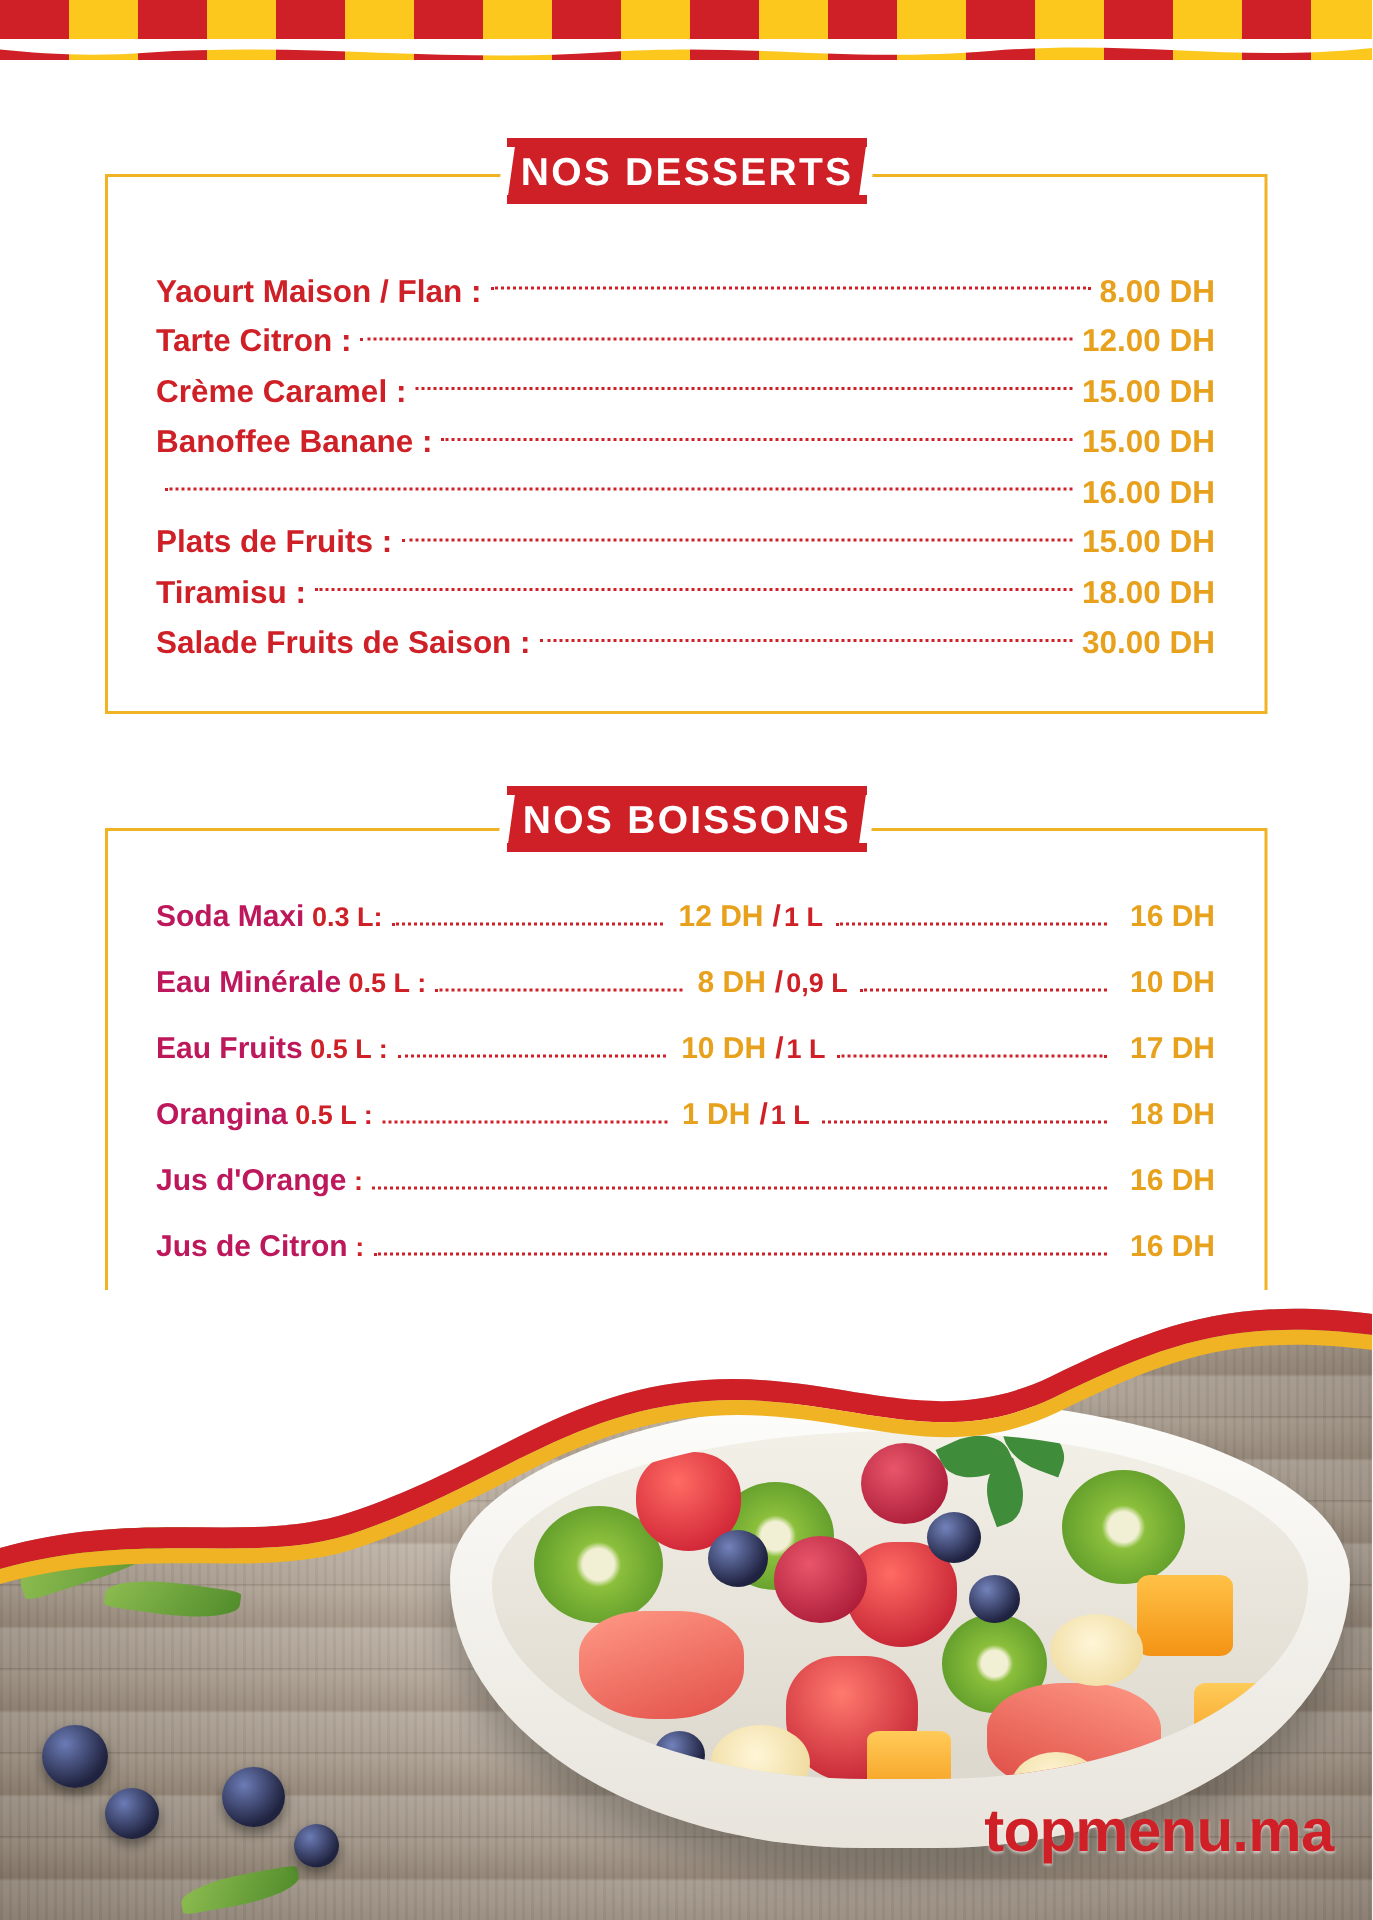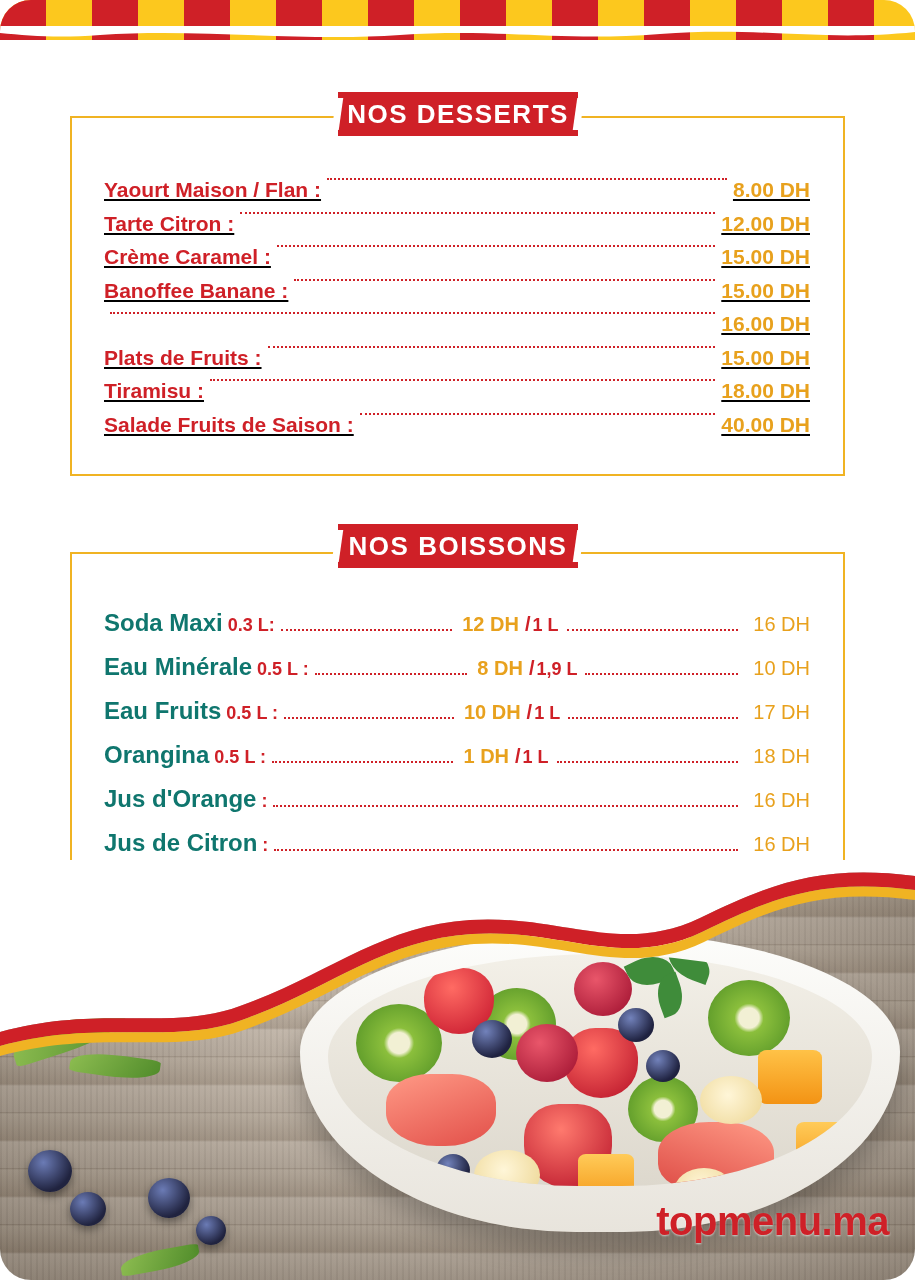--- a/index.html
+++ b/index.html
@@ -9,21 +9,20 @@
     background: #ffffff;
     font-family: "Liberation Sans", sans-serif;
     overflow: hidden;
   }
   #page {
     position: relative;
     width: 915px;
     height: 1280px;
     background: #ffffff;
     overflow: hidden;
-    border-radius: 31px;
   }
 
   
   .top-band {
     position: absolute;
     top: 0; left: 0;
     width: 915px;
     height: 40px;
     overflow: hidden;
   }
@@ -79,24 +78,23 @@
 
   
   #dessert-list {
     position: absolute;
     left: 104px;
     top: 178px;
     width: 706px;
   }
   .d-row {
     display: flex;
-    align-items: flex-start;
+    align-items: center;
     height: 33.5px;
     white-space: nowrap;
-    text-decoration: underline;
   }
   .d-name {
     color: #cf2027;
     font-size: 21px;
     font-weight: bold;
     font-family: "Liberation Sans", sans-serif;
   }
   .dots {
     flex: 1 1 auto;
     border-bottom: 2.5px dotted #cf2027;
@@ -117,22 +115,22 @@
     top: 600px;
     width: 706px;
   }
   .b-row {
     display: flex;
     align-items: baseline;
     height: 44px;
     white-space: nowrap;
   }
   .b-name {
-    color: #0f766e;
-    font-size: 24px;
+    color: #be185d;
+    font-size: 20px;
     font-weight: bold;
   }
   .b-vol {
     color: #cf2027;
     font-size: 18px;
     font-weight: bold;
     margin-left: 5px;
   }
   .b-price {
     color: #e8a11d;
@@ -148,24 +146,23 @@
   }
   .b-vol2 {
     color: #cf2027;
     font-size: 18px;
     font-weight: bold;
     padding-right: 2px;
   }
   .b-price2 {
     color: #e8a11d;
     font-size: 20px;
-    font-weight: normal;
+    font-weight: bold;
     text-align: right;
     min-width: 66px;
-    margin-top: 13px;
   }
   .dots-b {
     flex: 1 1 auto;
     border-bottom: 2.5px dotted #cf2027;
     margin: 0 6px 5px 6px;
     min-width: 10px;
   }
 
   
   #photo-area {
@@ -314,21 +311,21 @@
       <span class="d-price">15.00 DH</span>
     </div>
     <div class="d-row">
       <span class="d-name">Tiramisu :</span>
       <span class="dots"></span>
       <span class="d-price">18.00 DH</span>
     </div>
     <div class="d-row">
       <span class="d-name">Salade Fruits de Saison :</span>
       <span class="dots"></span>
-      <span class="d-price">40.00 DH</span>
+      <span class="d-price">30.00 DH</span>
     </div>
   </div>
 
   <div class="frame" id="frame-boissons"></div>
   <div class="ribbon" id="ribbon-boissons">NOS BOISSONS</div>
 
   <div id="boisson-list">
 
     <div class="b-row">
       <span class="b-name">Soda Maxi</span>
@@ -340,21 +337,21 @@
       <span class="dots-b"></span>
       <span class="b-price2">16 DH</span>
     </div>
 
     <div class="b-row">
       <span class="b-name">Eau Minérale</span>
       <span class="b-vol">0.5 L :</span>
       <span class="dots-b"></span>
       <span class="b-price">8 DH</span>
       <span class="b-sep">/</span>
-      <span class="b-vol2">1,9 L</span>
+      <span class="b-vol2">0,9 L</span>
       <span class="dots-b"></span>
       <span class="b-price2">10 DH</span>
     </div>
 
     <div class="b-row">
       <span class="b-name">Eau Fruits</span>
       <span class="b-vol">0.5 L :</span>
       <span class="dots-b"></span>
       <span class="b-price">10 DH</span>
       <span class="b-sep">/</span>

